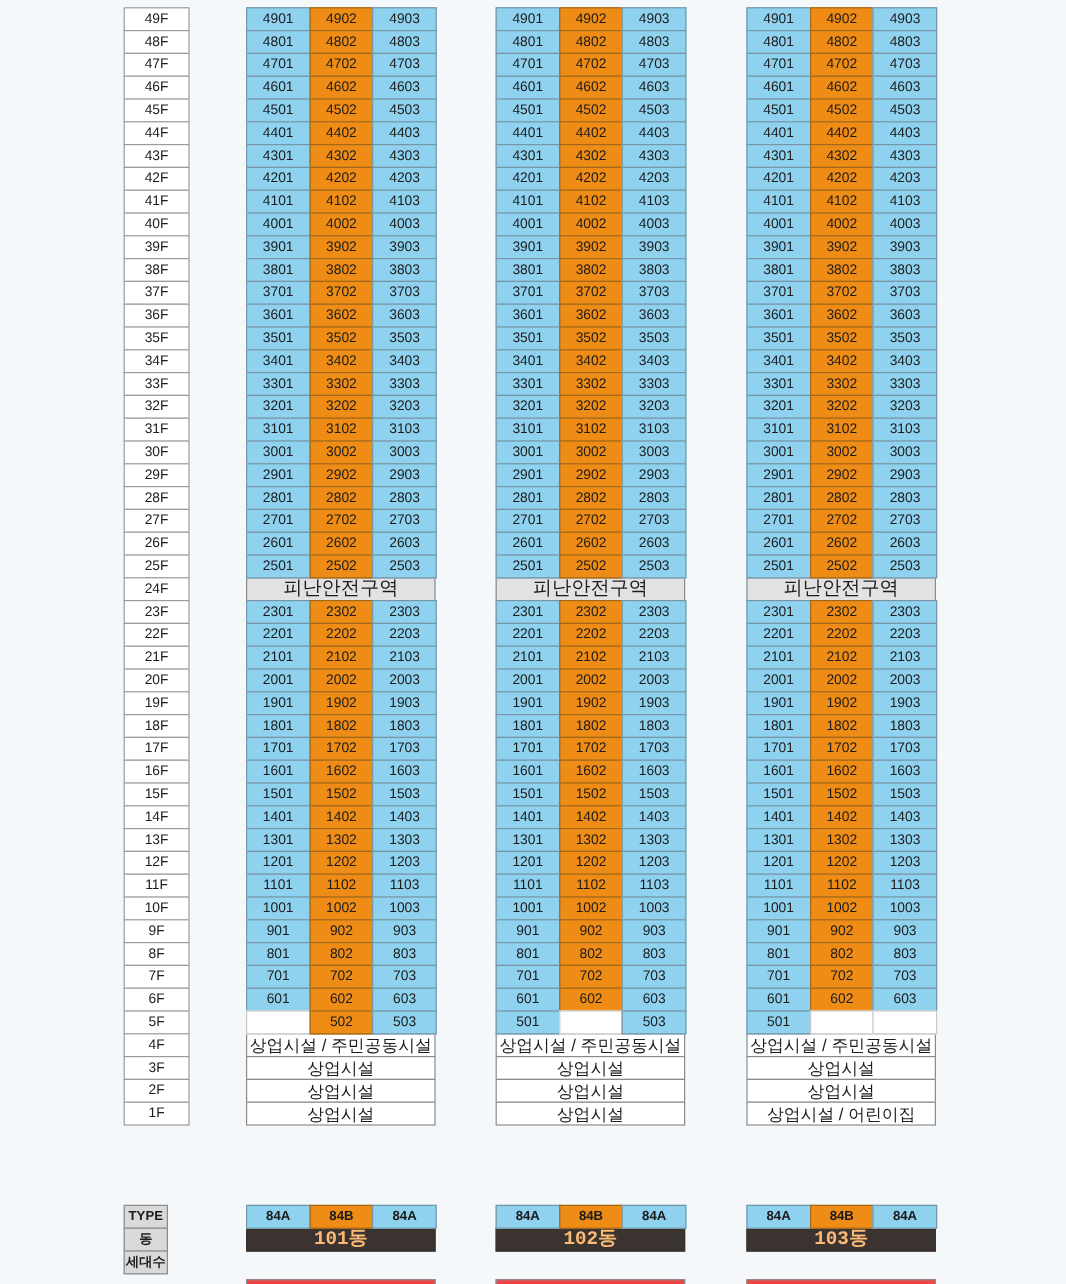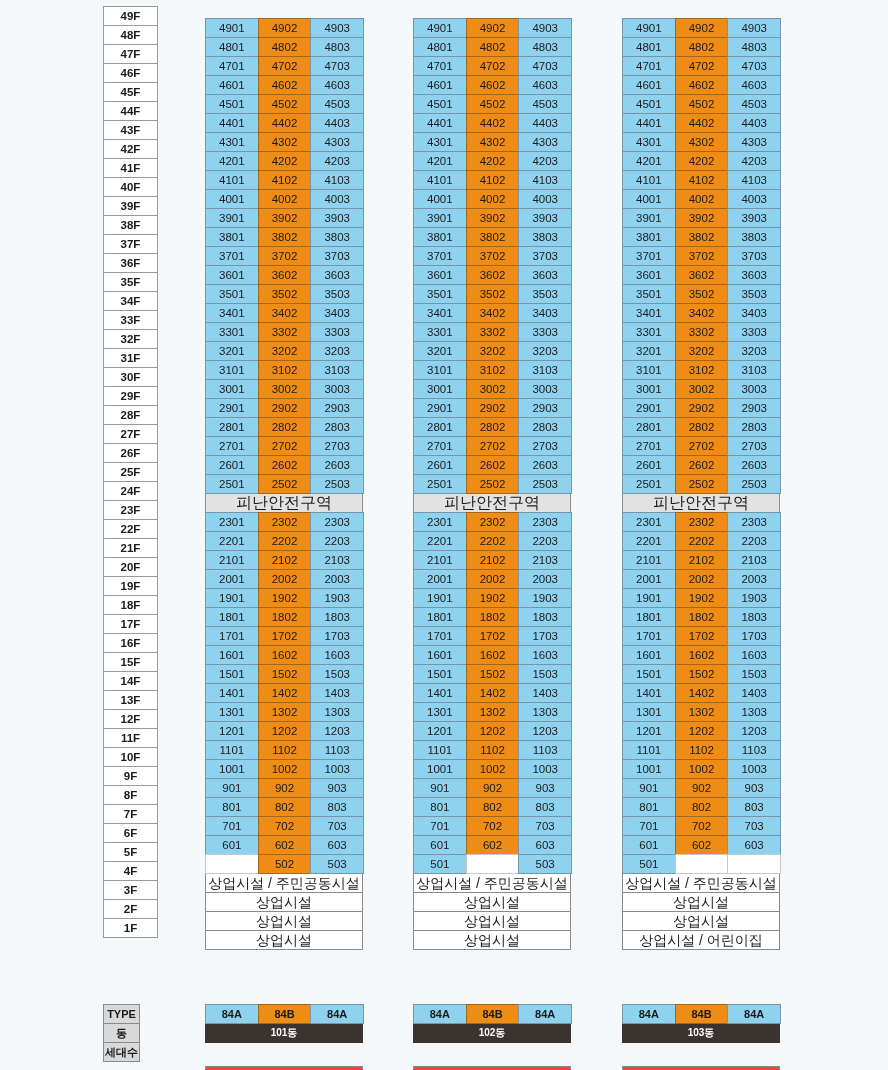--- a/index.html
+++ b/index.html
@@ -36,31 +36,31 @@
   }
 
   
   #floor-col {
     position: absolute;
     left: 103px;
     top: 6px;
     width: 55px;
   }
   .floor-cell {
-    font-weight: bold;
+    font-weight: normal;
     font-size: 11.5px;
     background: #ffffff;
     border: 1px solid #9a9a9a;
     margin-bottom: -1px;
   }
 
   
   .building {
     position: absolute;
-    top: 18px;
+    top: 6px;
     width: 158px;
   }
   #building-0 { left: 205px; }
   #building-1 { left: 413px; }
   #building-2 { left: 622px; }
 
   .unit-row {
     display: flex;
     margin-bottom: -1px;
   }
@@ -134,25 +134,26 @@
     min-width: 0;
     margin-right: -1px;
     font-size: 11px;
     font-weight: bold;
   }
   .type-cell.u-a { background: #8fd2ef; border-color: #7796a5; }
   .type-cell.u-b { background: #ef8c16; border-color: #a1681c; }
 
   .dong-cell {
     background: #3a3330;
-    color: #ffffff;
+    color: #fdba74;
     border-color: #3a3330;
     font-weight: bold;
-    font-size: 10px;
+    font-size: 16px;
     margin-bottom: -1px;
+    font-family: Liberation Mono, monospace;
   }
   .units-cell {
     background: #ef4444;
     border-color: #8a8a8a;
     font-size: 12px;
     margin-bottom: -1px;
     margin-top: 24px;
   }
 </style>
 </head>

